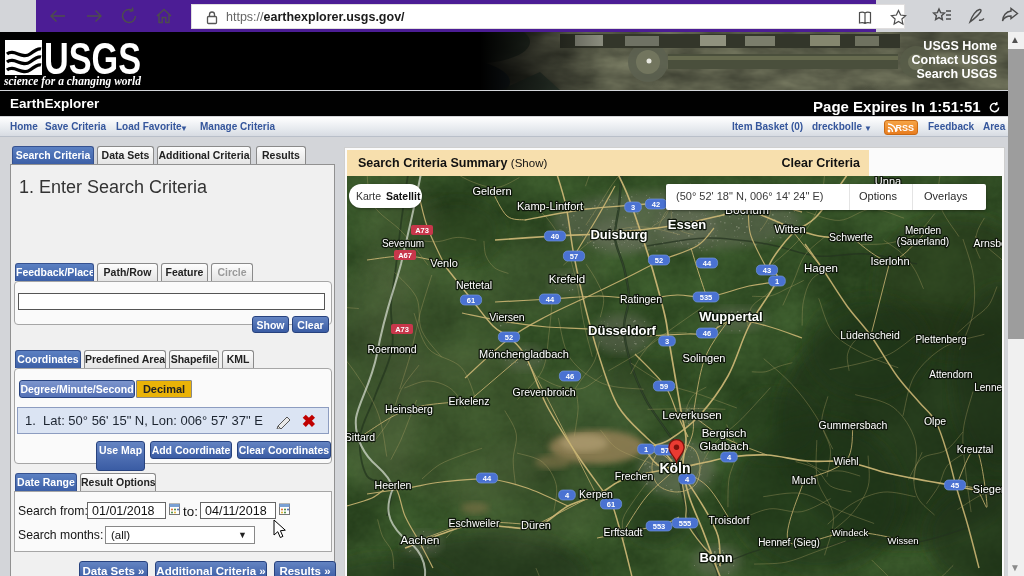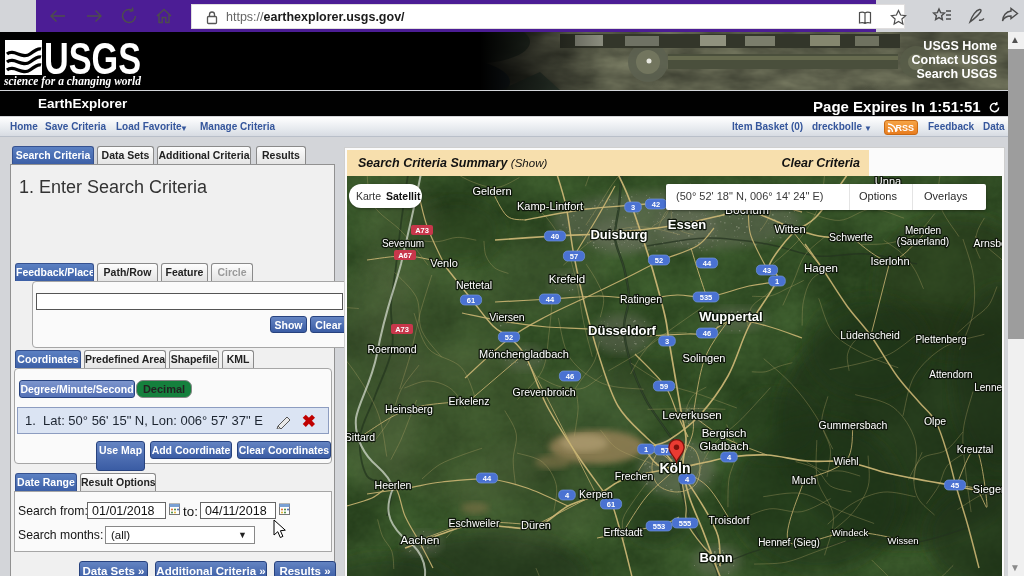--- a/index.html
+++ b/index.html
@@ -4,34 +4,34 @@
 html,body{width:1024px;height:576px;overflow:hidden;font-family:"Liberation Sans",sans-serif;background:#d3d5d9;}
 #chrome{position:absolute;left:0;top:0;width:840px;height:32px;background:#4c1d95;margin-left:36px;}
 .cicon{position:absolute;top:6px;width:20px;height:20px;}
 .cicon svg{width:20px;height:20px;stroke:#4d4d4d;fill:none;stroke-width:1.4;}
 #addrbar{position:absolute;left:155px;top:4px;width:714px;height:25px;background:#fff;border:1px solid #e0dede;}
 #addrtext{position:absolute;left:34px;top:5px;font-size:12.5px;color:#666;}
 #addrtext b{color:#1b1b1b;font-weight:bold;}
 #page{position:absolute;left:0;top:32px;width:1008px;height:544px;background:#d3d5d9;}
 #usgshead{position:absolute;left:0;top:0;width:1008px;height:58px;background:#000;overflow:hidden;}
 #eebar{position:absolute;left:0;top:59px;width:1008px;height:25px;background:#010101;color:#fff;}
-#eebar .t{position:absolute;left:10px;top:5px;font-size:13.5px;font-weight:bold;margin-left:28px;}
+#eebar .t{position:absolute;left:10px;top:5px;font-size:13.5px;font-weight:bold;}
 #eebar .r{position:absolute;right:8px;top:7px;font-size:15px;font-weight:bold;}
 #menubar{position:absolute;left:0;top:85px;width:1008px;height:20px;background:linear-gradient(#ffffff,#e3e7ec 70%,#d7dbe2);border-bottom:1px solid #b9bfc9;font-size:10px;font-weight:bold;color:#3b5998;}
 #menubar span{position:absolute;top:4px;white-space:nowrap;}
 .mlink{color:#35569c;}
 #leftpanel{position:absolute;left:10px;top:132px;width:325px;height:415px;background:#f0f0f0;border:1px solid #919191;}
 .tabrow{position:absolute;height:18px;font-size:11px;font-weight:bold;}
 .tab{position:absolute;top:0;height:18px;border:1px solid #8a8a8a;border-bottom:none;border-radius:3px 3px 0 0;background:linear-gradient(#fdfdfd,#e4e4e4);color:#222;text-align:center;line-height:17px;white-space:nowrap;overflow:hidden;font-size:10.5px;}
 .tab.on{background:linear-gradient(#5b80c2,#3c5fa6);color:#fff;border-color:#35518f;}
 .tab.off{color:#9a9a9a;}
 .ibox{position:absolute;background:#fafafa;border:1px solid #a6a6a6;border-radius:4px;}
 .btn{position:absolute;background:linear-gradient(#6484c2,#3a5ca4);border:1px solid #27427e;border-radius:3px;color:#fff;font-size:10.5px;font-weight:bold;text-align:center;white-space:nowrap;overflow:hidden;}
 #mapwrap{position:absolute;left:344px;top:115px;width:661px;height:431px;background:#fbfbfb;border:1px solid #cfcfcf;}
-#tanbar{position:absolute;left:2px;top:2px;width:522px;height:26px;background:#f7dfad;font-style:italic;}
+#tanbar{position:absolute;left:2px;top:2px;width:522px;height:26px;background:#f7dfad;}
 #tanbar .l{position:absolute;left:11px;top:6px;font-size:12.5px;color:#111;font-weight:bold;}
 #tanbar .l small{font-weight:normal;font-size:11.5px;}
 #tanbar .r{position:absolute;right:9px;top:6px;font-size:12.5px;color:#111;font-weight:bold;}
 #map{position:absolute;left:2px;top:28px;width:655px;height:401px;overflow:hidden;}
 .gmbtn{position:absolute;background:#fff;box-shadow:0 1px 3px rgba(0,0,0,.4);font-size:11px;color:#1a1a1a;}
 #scroll{position:absolute;left:1008px;top:32px;width:16px;height:544px;background:#f0f0f0;}
 #sthumb{position:absolute;left:0px;top:17px;width:16px;height:290px;background:#9d9d9d;}
 .cal{display:inline-block;width:11px;height:12px;vertical-align:middle;}
 </style></head>
 <body>
@@ -141,53 +141,53 @@
  <span style="left:180px;color:#35569c;font-size:8px;top:7px">▼</span>
  <span class="mlink" style="left:200px">Manage Criteria</span>
  <span class="mlink" style="left:732px">Item Basket (0)</span>
  <span class="mlink" style="left:812px">dreckbolle</span>
  <span style="left:864px;color:#35569c;font-size:8px;top:7px">▼</span>
  <span style="left:884px;top:3px;width:34px;height:15px;background:linear-gradient(#f6a446,#e87c1e);border:1px solid #c96a14;border-radius:3px;color:#fff;font-size:9px;font-weight:bold;text-align:right;line-height:14px;padding-right:3px;">RSS<svg style="position:absolute;left:2px;top:2px" width="10" height="10" viewBox="0 0 10 10">
           <circle cx="2" cy="8" r="1.4" fill="#fff"></circle>
           <path d="M1 4.5 A4.5 4.5 0 0 1 5.5 9 M1 1 A8 8 0 0 1 9 9" stroke="#fff" stroke-width="1.5" fill="none"></path>
         </svg></span>
  <span class="mlink" style="left:928px">Feedback</span>
- <span class="mlink" style="left:983px">Data</span>
+ <span class="mlink" style="left:983px">Area</span>
 </div>
 
 <div class="tabrow" style="left:12px;top:114px;width:325px;z-index:5">
  <div class="tab on" style="left:0;width:82px">Search Criteria</div>
  <div class="tab" style="left:85px;width:57px">Data Sets</div>
  <div class="tab" style="left:145px;width:94px">Additional Criteria</div>
  <div class="tab" style="left:244px;width:50px">Results</div>
 </div>
 <div id="leftpanel">
  <div style="position:absolute;left:8px;top:12px;font-size:18px;color:#333">1. Enter Search Criteria</div>
 
  <div class="tabrow" style="left:4px;top:98px;">
   <div class="tab on" style="left:0;width:79px">Feedback/Place</div>
   <div class="tab" style="left:82px;width:61px">Path/Row</div>
   <div class="tab" style="left:146px;width:47px">Feature</div>
   <div class="tab off" style="left:196px;width:42px">Circle</div>
  </div>
- <div class="ibox" style="left:21px;top:116px;width:318px;height:67px">
+ <div class="ibox" style="left:3px;top:116px;width:318px;height:44px">
    <div style="position:absolute;left:3px;top:11px;width:307px;height:17px;background:#fff;border:1px solid #555"></div>
    <div class="btn" style="left:237px;top:34px;width:37px;height:17px;line-height:16px">Show</div>
    <div class="btn" style="left:277px;top:34px;width:37px;height:17px;line-height:16px">Clear</div>
  </div>
 
  <div class="tabrow" style="left:4px;top:185px;">
   <div class="tab on" style="left:0;width:66px">Coordinates</div>
   <div class="tab" style="left:69px;width:82px">Predefined Area</div>
   <div class="tab" style="left:154px;width:50px">Shapefile</div>
   <div class="tab" style="left:207px;width:32px">KML</div>
  </div>
  <div class="ibox" style="left:3px;top:203px;width:318px;height:96px">
    <div class="btn" style="left:4px;top:11px;width:116px;height:18px;line-height:17px;background:linear-gradient(#7c95cd,#5471b6)">Degree/Minute/Second</div>
-   <div style="position:absolute;left:121px;top:11px;width:56px;height:18px;background:#15803d;border:1px solid #888;border-radius:7px;font-size:11px;font-weight:bold;color:#222;text-align:center;line-height:17px">Decimal</div>
+   <div style="position:absolute;left:121px;top:11px;width:56px;height:18px;background:#eab308;border:1px solid #888;border-radius:1px;font-size:11px;font-weight:bold;color:#222;text-align:center;line-height:17px">Decimal</div>
    <div style="position:absolute;left:2px;top:38px;width:312px;height:27px;background:#dbe4f3;border:1px solid #8c9cc0;font-size:13px;color:#1c2430;line-height:26px"><span style="margin-left:7px">1.&nbsp;&nbsp;Lat: 50° 56' 15" N, Lon: 006° 57' 37" E</span>
      <svg style="position:absolute;right:36px;top:6px" width="16" height="15" viewBox="0 0 16 15">
             <path d="M2 12 L11 3 L14 6 L5 15 Z M2 12 L1 15 L5 15" fill="#e8e8e8" stroke="#555" stroke-width="1"></path>
           </svg>
      <span style="position:absolute;right:12px;top:1px;color:#c00000;font-size:17px;font-weight:bold">✖</span>
    </div>
    <div class="btn" style="left:81px;top:72px;width:49px;height:30px;line-height:17px">Use Map</div>
    <div class="btn" style="left:135px;top:72px;width:82px;height:18px;line-height:17px">Add Coordinate</div>
    <div class="btn" style="left:222px;top:72px;width:94px;height:18px;line-height:17px">Clear Coordinates</div>
  </div>

